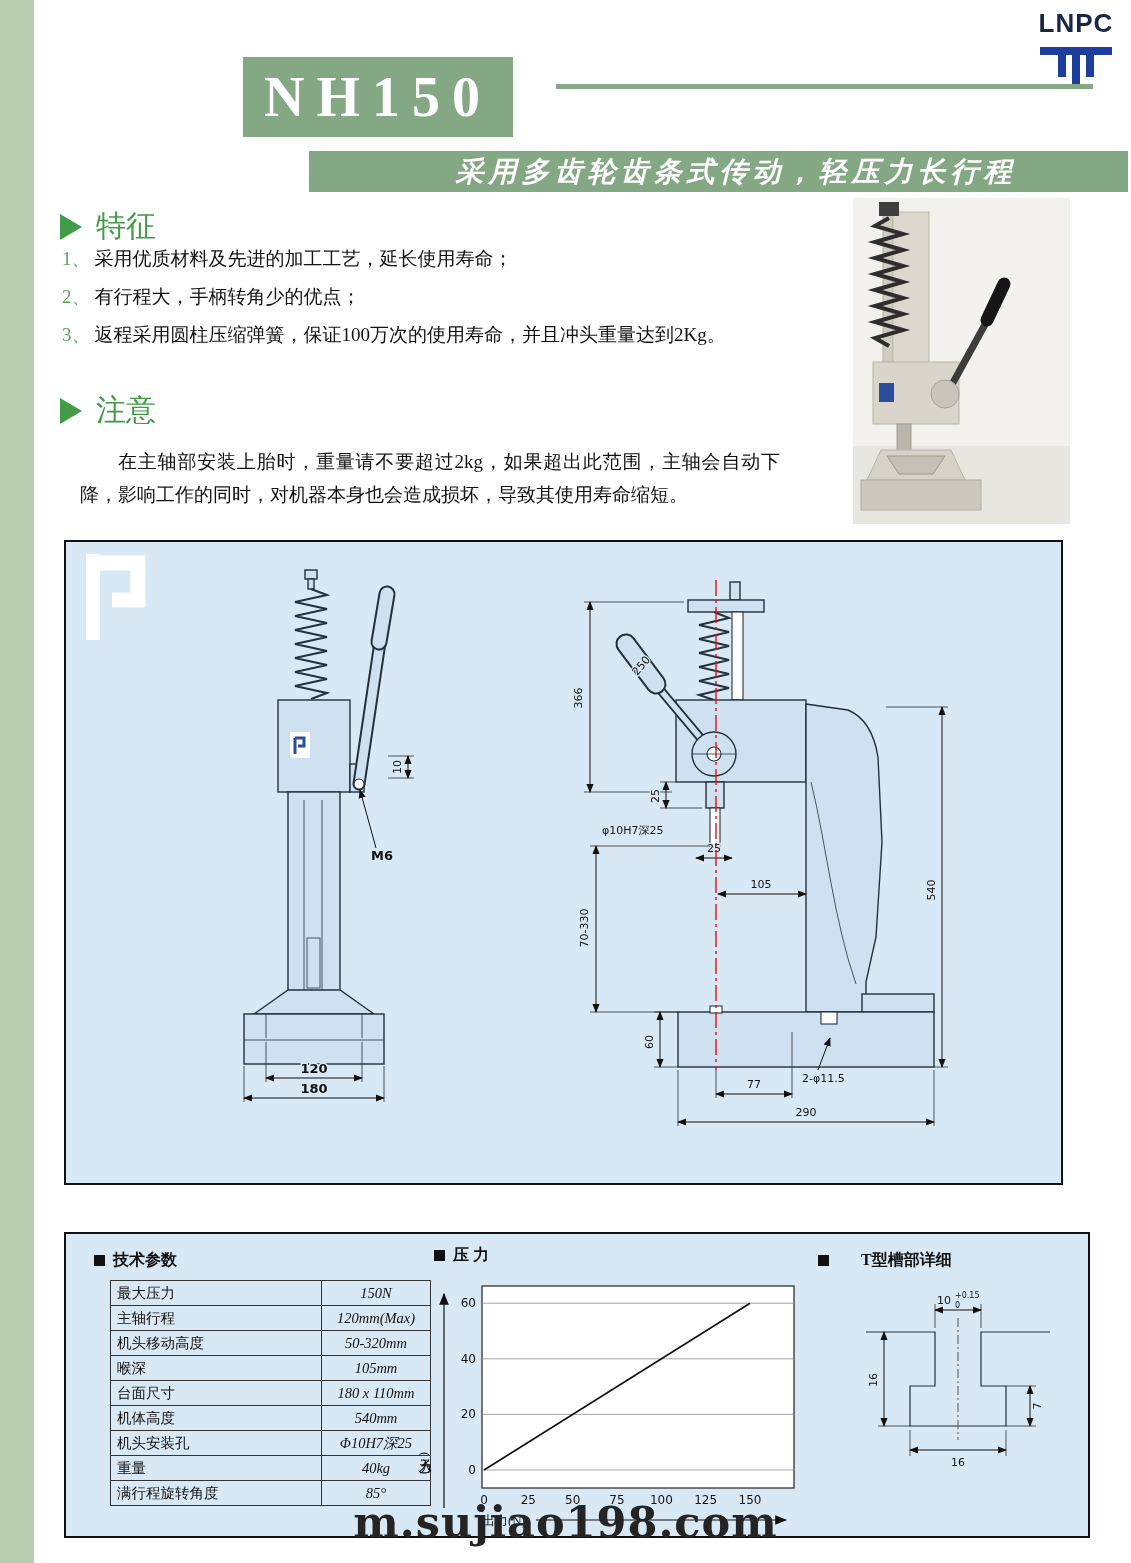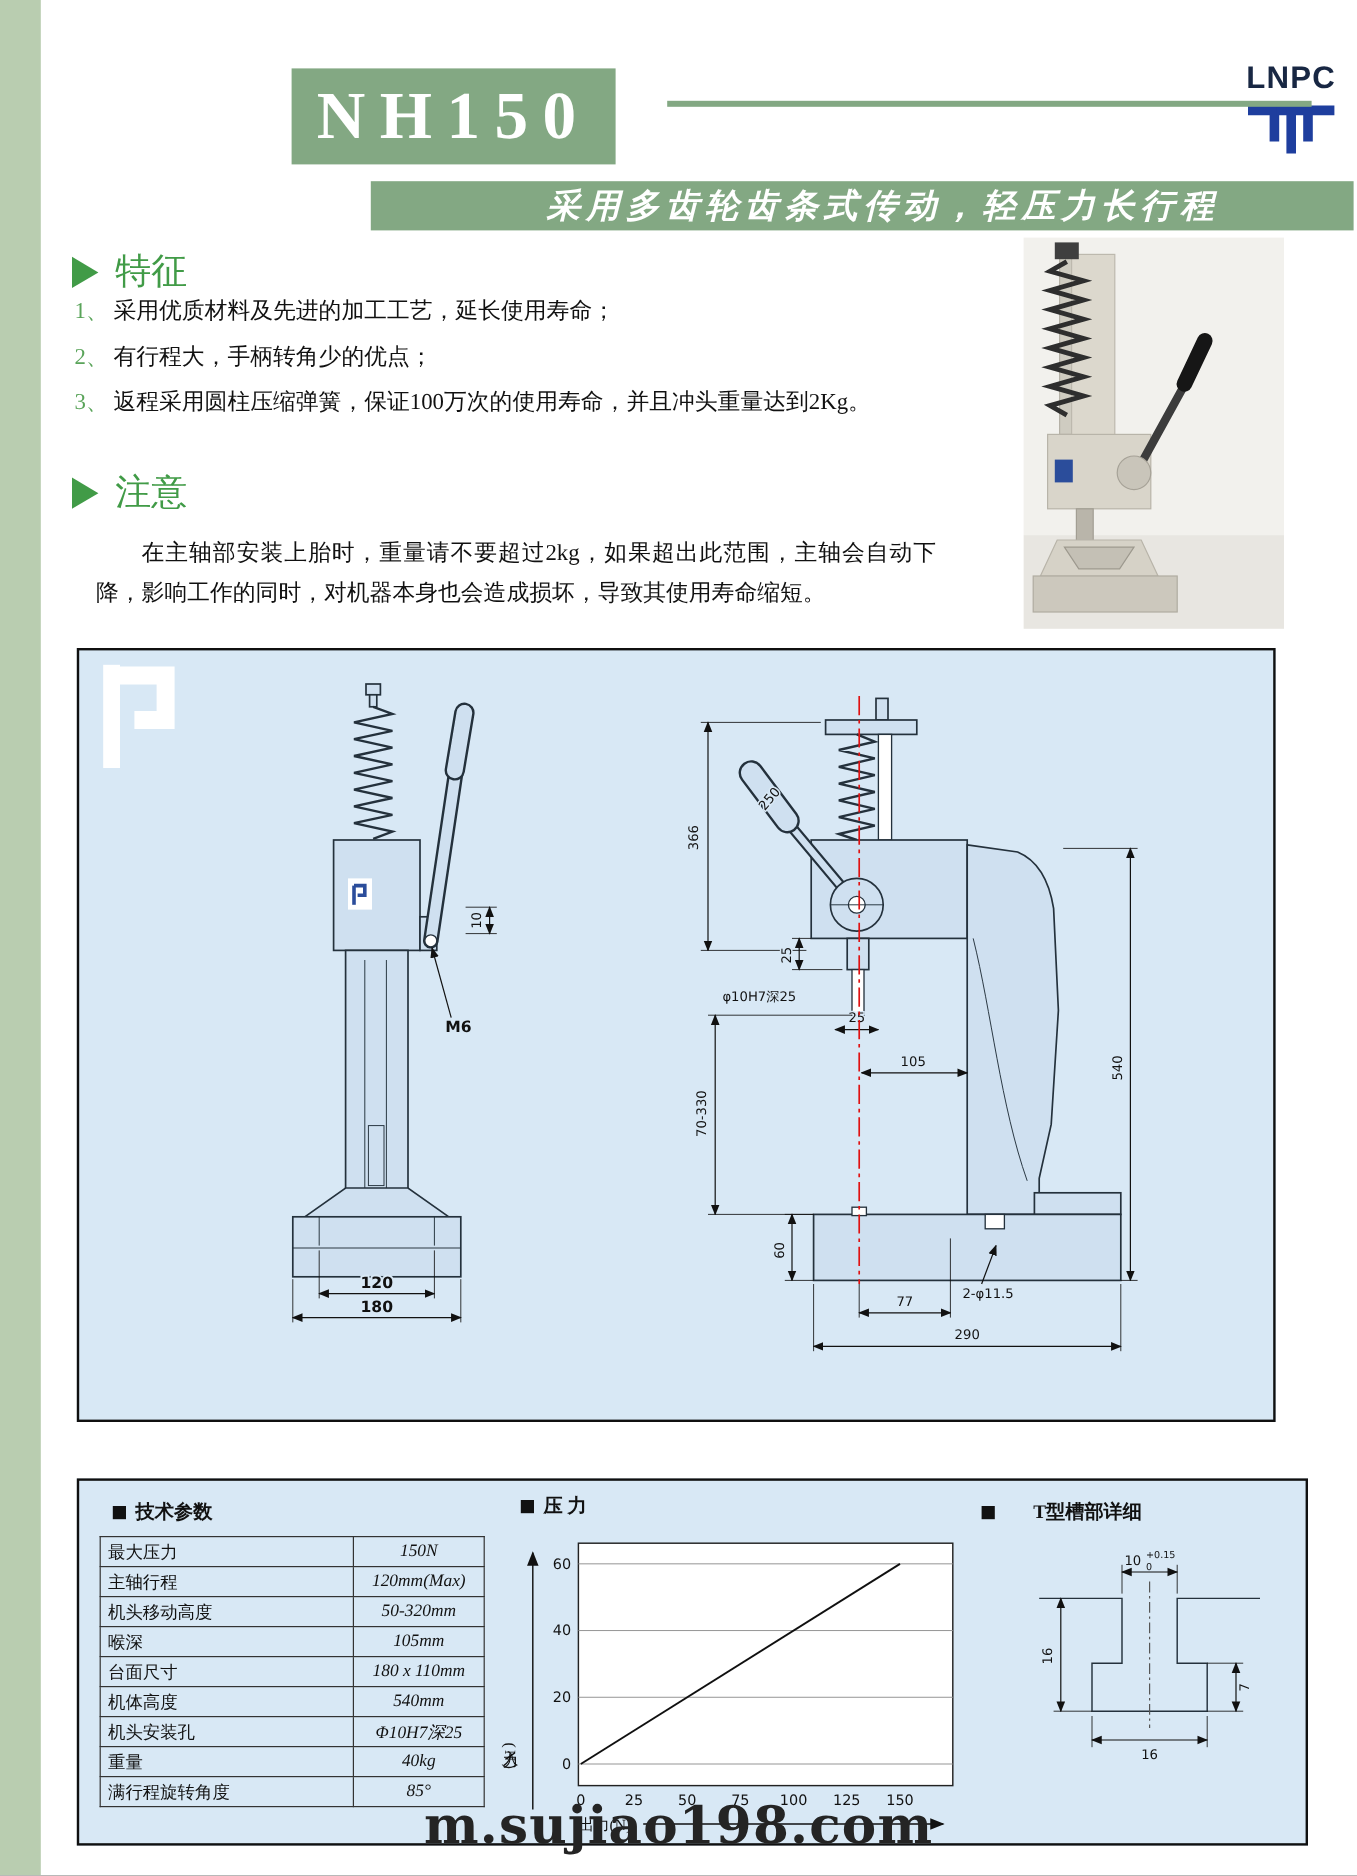--- a/index.html
+++ b/index.html
@@ -1,20 +1,20 @@
 <!DOCTYPE html>
 <html><head>
 <meta charset="utf-8">
 <style>
   html,body{margin:0;padding:0;background:#888;}
   .page{position:relative;width:1131px;height:1563px;background:#ffffff;overflow:hidden;
         font-family:"Liberation Serif","DejaVu Serif",serif;margin:0 auto;}
   .left-strip{position:absolute;left:0;top:0;width:34px;height:1563px;background:#b9cdb0;}
 
-  .brand{position:absolute;left:1026px;top:8px;width:100px;text-align:center;margin-top:41px;}
+  .brand{position:absolute;left:1026px;top:8px;width:100px;text-align:center;}
   .brand-text{font-family:"Liberation Sans","DejaVu Sans",sans-serif;font-weight:bold;font-size:26px;color:#182743;letter-spacing:1px;}
   .brand-mark{display:block;margin:2px auto 0;}
 
   .model-box{position:absolute;left:243px;top:57px;width:270px;height:80px;background:#83a883;color:#ffffff;
              text-align:center;line-height:80px;font-size:56px;letter-spacing:12px;font-weight:600;}
   .model-line{position:absolute;left:556px;top:84px;width:537px;height:5px;background:#83a883;}
 
   .banner{position:absolute;left:309px;top:151px;width:784px;height:41px;background:#83a883;color:#ffffff;
           display:flex;align-items:center;justify-content:center;font-size:28px;font-weight:bold;font-style:italic;letter-spacing:5px;padding-left:35px;}
 
@@ -38,21 +38,21 @@
   .drawing-svg{position:absolute;left:0;top:0;}
 
   .bottom-panel{position:absolute;left:64px;top:1232px;width:1026px;height:306px;background:#d8e8f5;
                 border:2px solid #101010;box-sizing:border-box;}
   .block-header{position:absolute;display:flex;align-items:center;gap:8px;font-size:16px;font-weight:bold;color:#111;}
   .sq{width:11px;height:11px;background:#111;display:inline-block;}
   .spec-header{left:28px;top:16px;}
   .chart-header{left:368px;top:11px;}
   .tslot-header{left:752px;top:16px;gap:32px;}
 
-  .spec-table{position:absolute;left:17px;top:46px;border-collapse:collapse;font-size:14.5px;color:#111;}
+  .spec-table{position:absolute;left:44px;top:46px;border-collapse:collapse;font-size:14.5px;color:#111;}
   .spec-table td{border:1px solid #333;height:24px;padding:0 6px;}
   .spec-table td.lbl{width:198px;}
   .spec-table td.val{width:96px;text-align:center;font-style:italic;}
 
   #pressure-svg{position:absolute;left:358px;top:44px;}
   .ylabel{position:absolute;left:350px;top:214px;writing-mode:vertical-rl;font-size:13px;color:#111;letter-spacing:2px;}
   #tslot-svg{position:absolute;left:770px;top:40px;}
 
   .watermark{position:absolute;left:50%;top:1497px;transform:translateX(-50%);font-size:43px;font-weight:bold;
              color:#242424;letter-spacing:1px;font-family:"DejaVu Serif","Liberation Serif",serif;z-index:5;}

